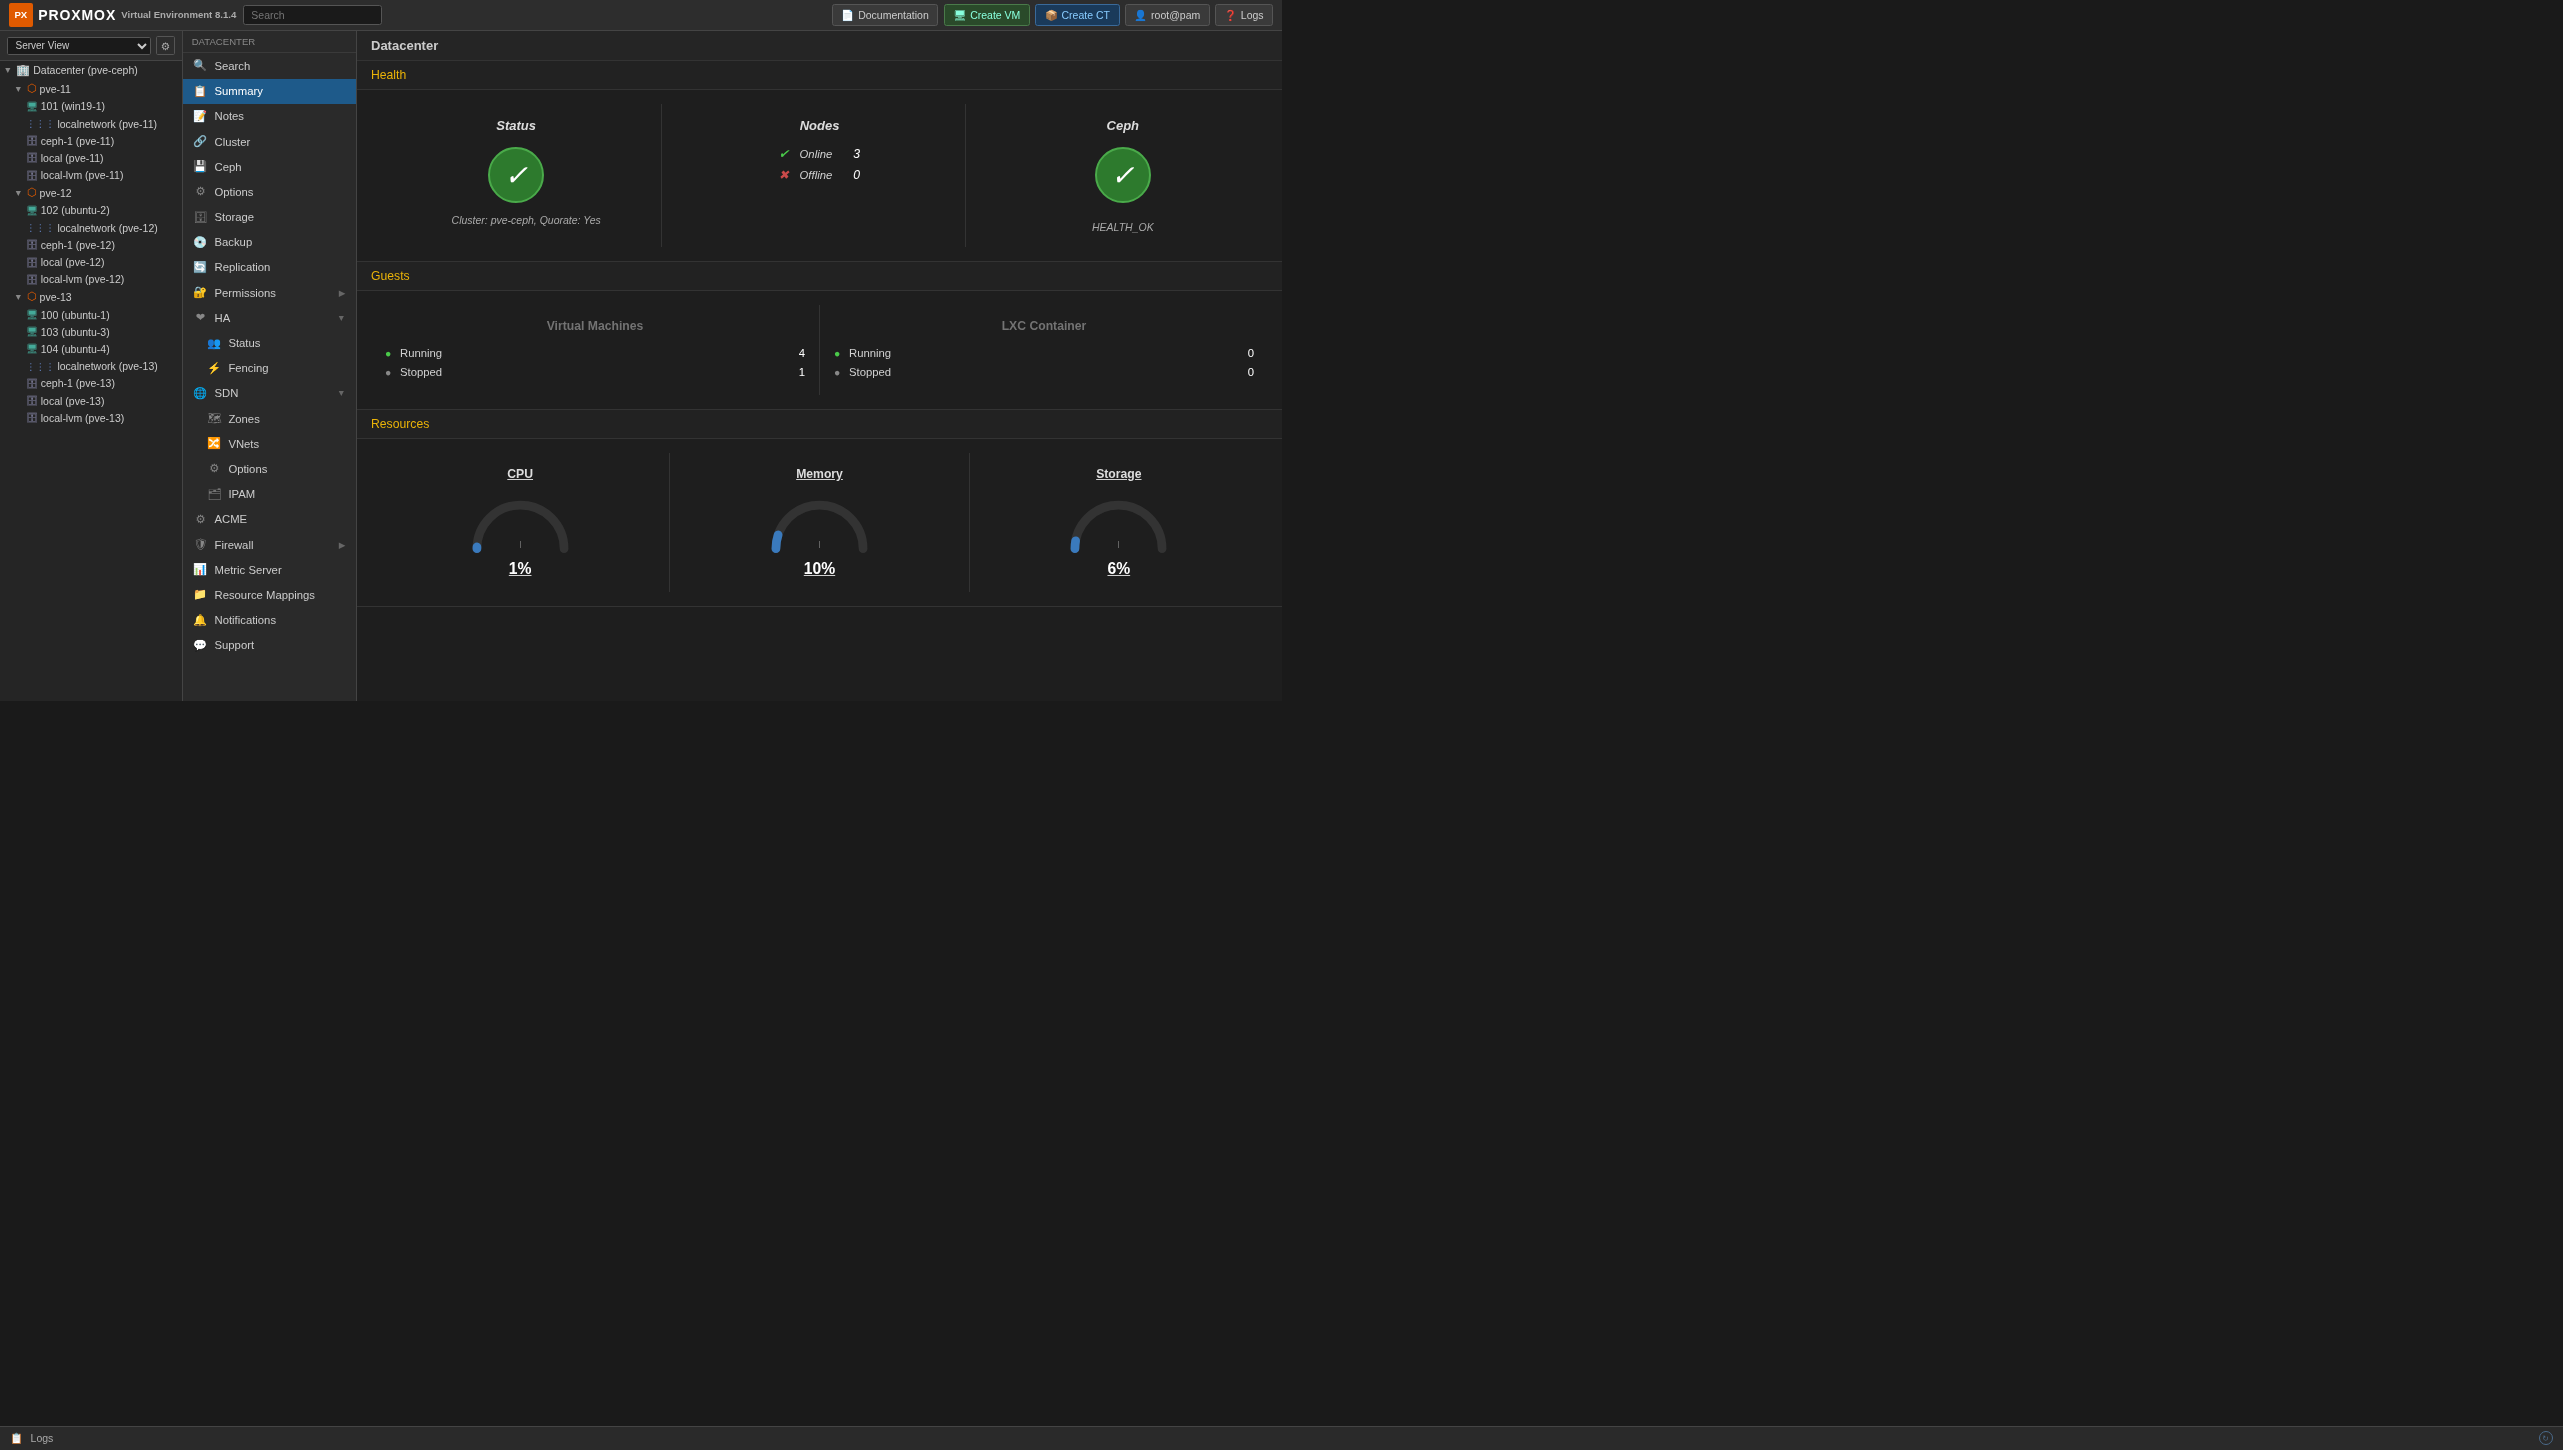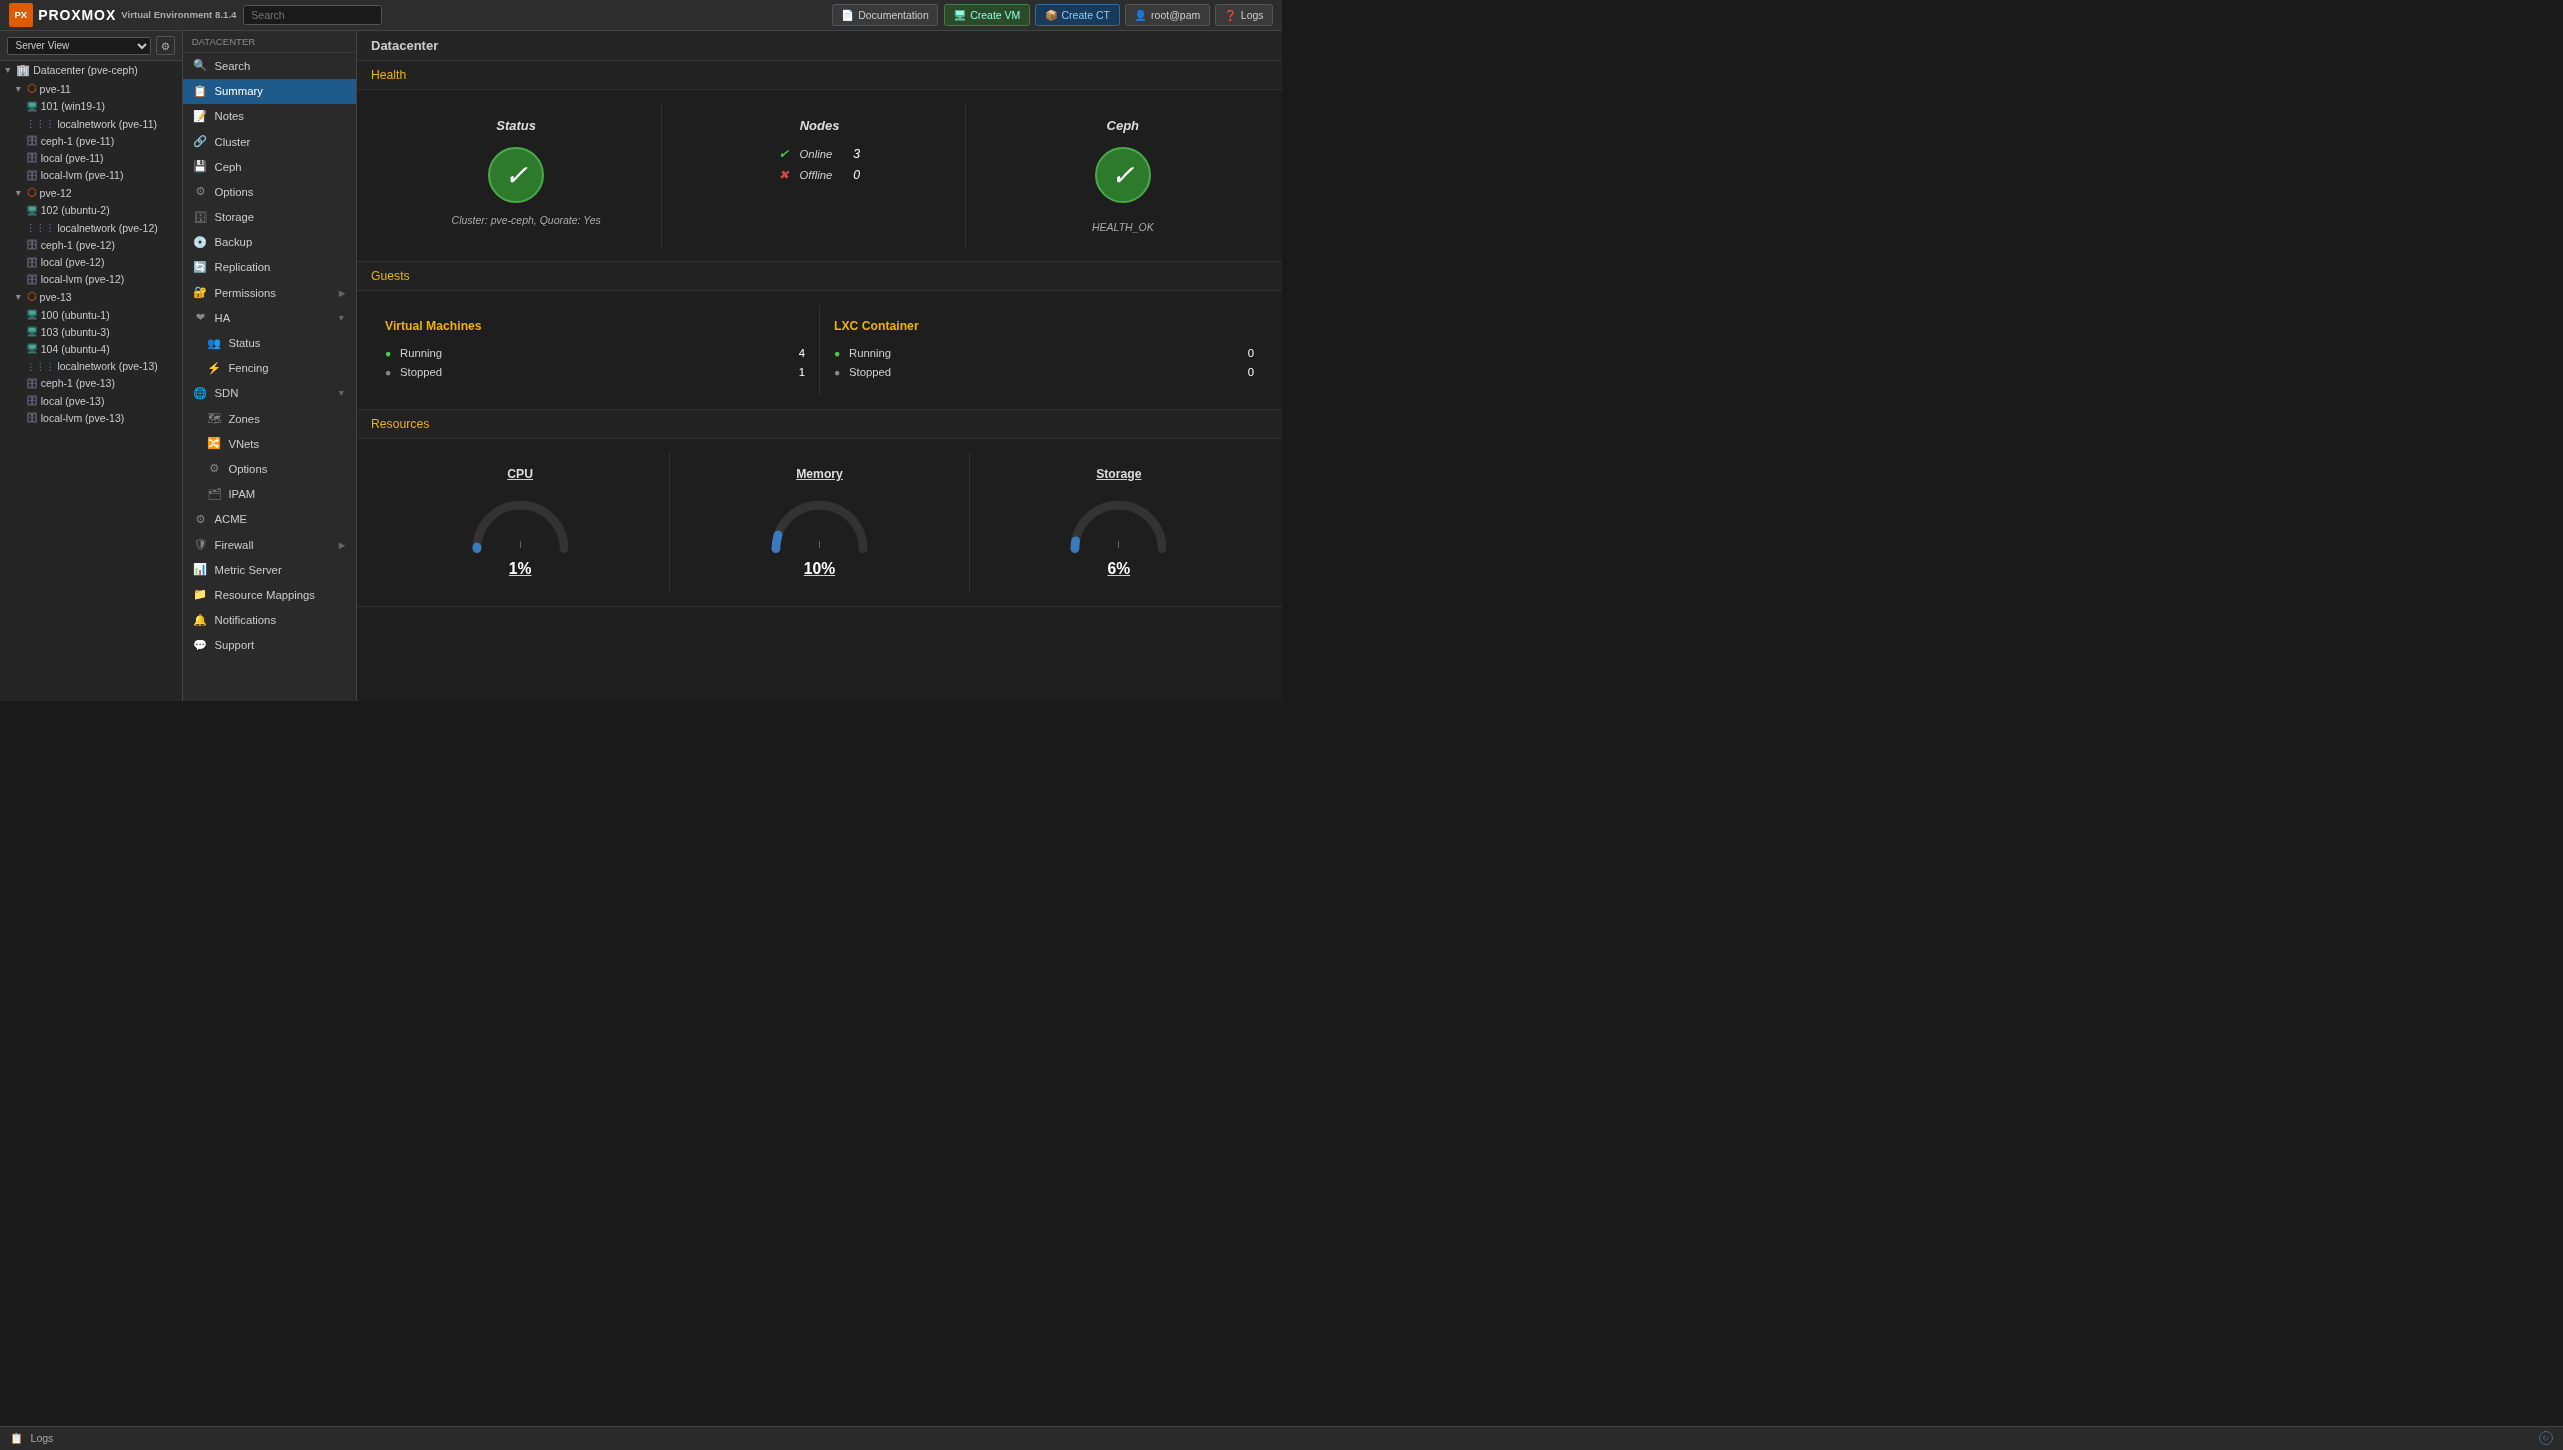--- a/index.html
+++ b/index.html
@@ -261,22 +261,23 @@
     }
     .guests-col {
       flex: 1;
       padding: 14px;
       border-right: 0.9px solid #333;
     }
     .guests-col:last-child { border-right: none; }
     .guests-col-title {
       font-size: 12.2px;
       font-weight: bold;
-      color: #eab308;
+      color: #737373;
       margin-bottom: 10.5px;
+      text-align: center;
     }
     .guests-row {
       display: flex;
       align-items: center;
       gap: 8.7px;
       padding: 3.5px 0;
       font-size: 11.3px;
     }
     .run-dot { color: #4aca4a; font-size: 10.5px; }
     .stop-dot { color: #888; font-size: 10.5px; }

